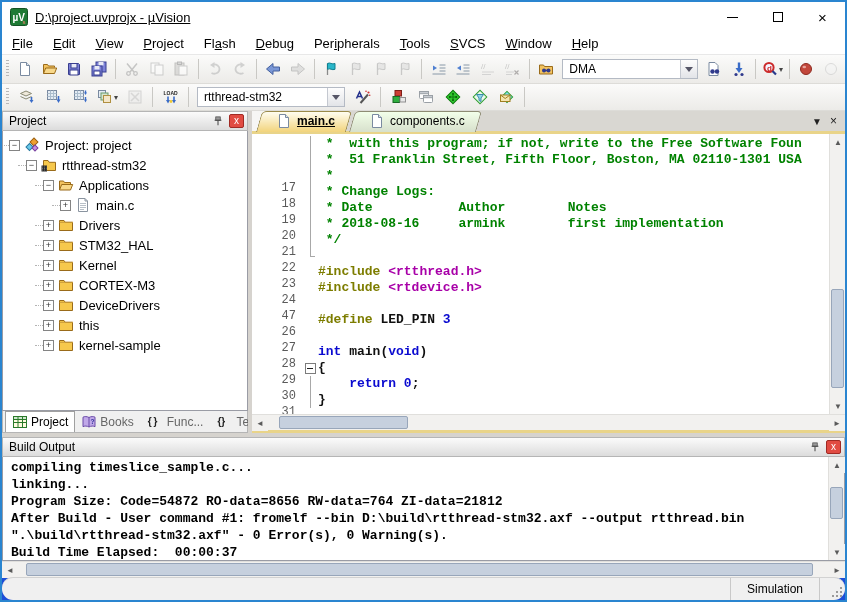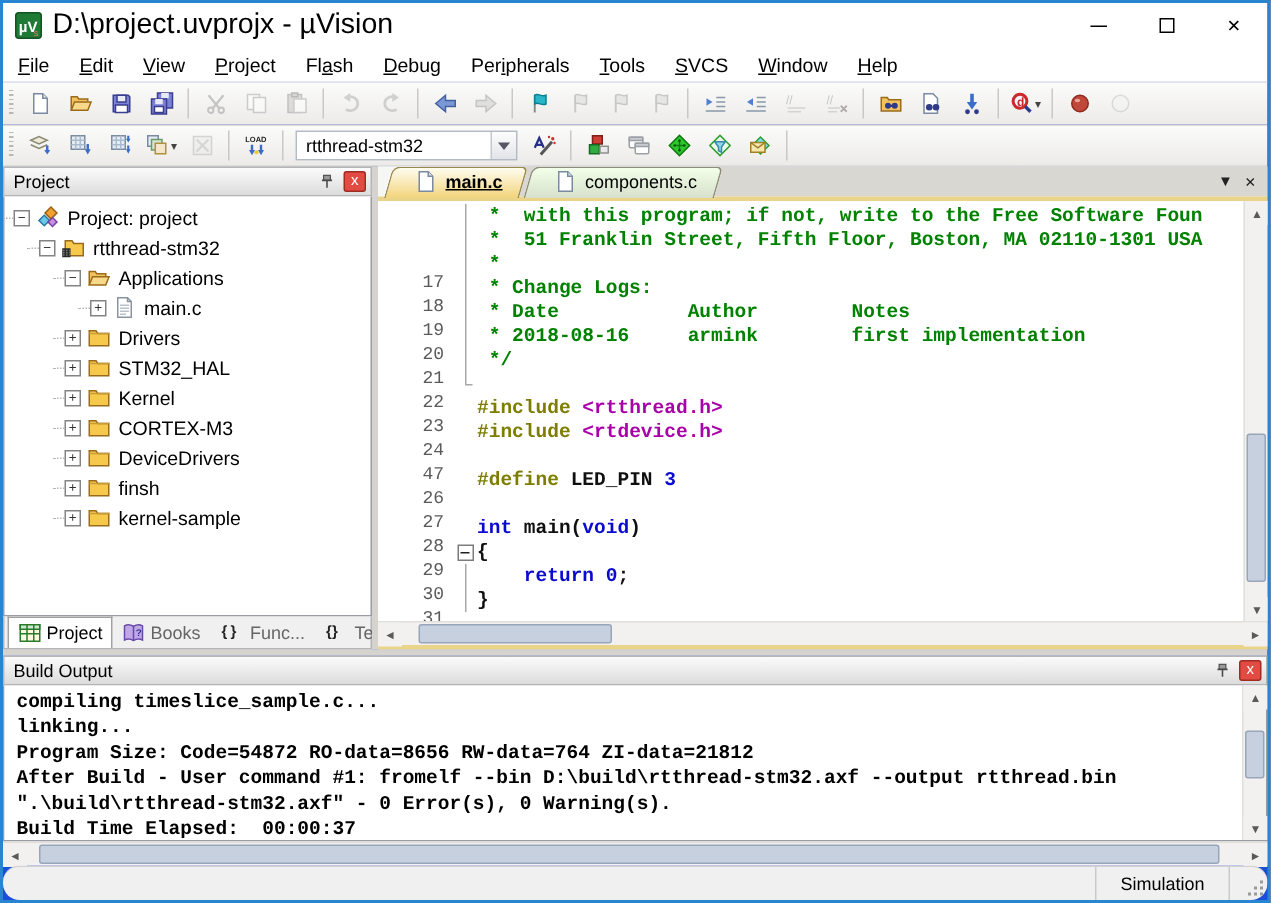--- a/index.html
+++ b/index.html
@@ -5,21 +5,21 @@
   * { margin:0; padding:0; box-sizing:border-box; }
   html,body { background:#888; }
   body { font-family:"Liberation Sans", sans-serif; }
   .window{
     width:847px; height:602px; background:#1d4ed8; border:2px solid #2a85d0;
     display:flex; flex-direction:column; position:relative; overflow:hidden;
   }
   
   .titlebar{ height:30px; background:#fff; display:flex; align-items:center; flex:none; }
   .app-icon{ width:18px; height:18px; margin:0 7px 0 8px; flex:none; }
-  .title-text{ font-size:19px; color:#000; }
+  .title-text{ font-size:13px; color:#000;text-decoration:underline; }
   .win-btns{ margin-left:auto; display:flex; height:100%; }
   .win-btn{ width:45px; height:100%; display:flex; align-items:center; justify-content:center; }
   .wb-min i{ display:block; width:11px; height:1px; background:#000; }
   .wb-max i{ display:block; width:10px; height:10px; border:1px solid #000; }
   .wb-close{ font-size:15px; color:#000; }
   
   .menubar{ height:23px; background:#fff; display:flex; align-items:center; padding-left:0; border-bottom:1px solid #e8e8e8; flex:none;}
   .menu-item{ font-size:13px; color:#000; padding:2px 10px; }
   .menu-item .mu{ text-decoration:underline; }
   
@@ -332,20 +332,26 @@
       <div class="tbtn">
         <span class="icon">
           <svg viewBox="0 0 16 16">
             <path d="M1.5 13v-9h4l1 1.5h8V13z" fill="#f2c25e" stroke="#9a6b1a"></path>
             <circle cx="6" cy="9.5" r="2" fill="#303a8c"></circle>
             <circle cx="10.5" cy="9.5" r="2" fill="#303a8c"></circle>
             <path d="M6 9.5h4.5" stroke="#303a8c" stroke-width="1.5"></path>
           </svg>
         </span>
       </div>
+      <div class="combo" style="width: 150px;">
+        <span class="combo-text">DMA</span>
+        <span class="combo-arrow">
+          <i></i>
+        </span>
+      </div>
       <div class="tbtn">
         <span class="icon">
           <svg viewBox="0 0 16 16">
             <path d="M3 1.5h6l3 3v10H3z" fill="#fff" stroke="#7a8aa0"></path>
             <circle cx="6.5" cy="10.5" r="2.2" fill="#303a8c"></circle>
             <circle cx="11" cy="10.5" r="2.2" fill="#303a8c"></circle>
           </svg>
         </span>
       </div>
       <div class="tbtn">
@@ -640,21 +646,21 @@
             <span class="tlabel">DeviceDrivers</span>
           </div>
           <div class="trow" style="padding-left: 40px;">
             <span class="exp">+</span>
             <span class="ticon">
               <svg viewBox="0 0 16 16">
                 <path d="M1.5 13.5v-10h4.5l1.2 1.8h7.3v8.2z" fill="#f6c84c" stroke="#9a6b1a"></path>
                 <path d="M1.5 5.3h13.5" stroke="#c89a3a"></path>
               </svg>
             </span>
-            <span class="tlabel">finsh</span>
+            <span class="tlabel">this</span>
           </div>
           <div class="trow" style="padding-left: 40px;">
             <span class="exp">+</span>
             <span class="ticon">
               <svg viewBox="0 0 16 16">
                 <path d="M1.5 13.5v-10h4.5l1.2 1.8h7.3v8.2z" fill="#f6c84c" stroke="#9a6b1a"></path>
                 <path d="M1.5 5.3h13.5" stroke="#c89a3a"></path>
               </svg>
             </span>
             <span class="tlabel">kernel-sample</span>

